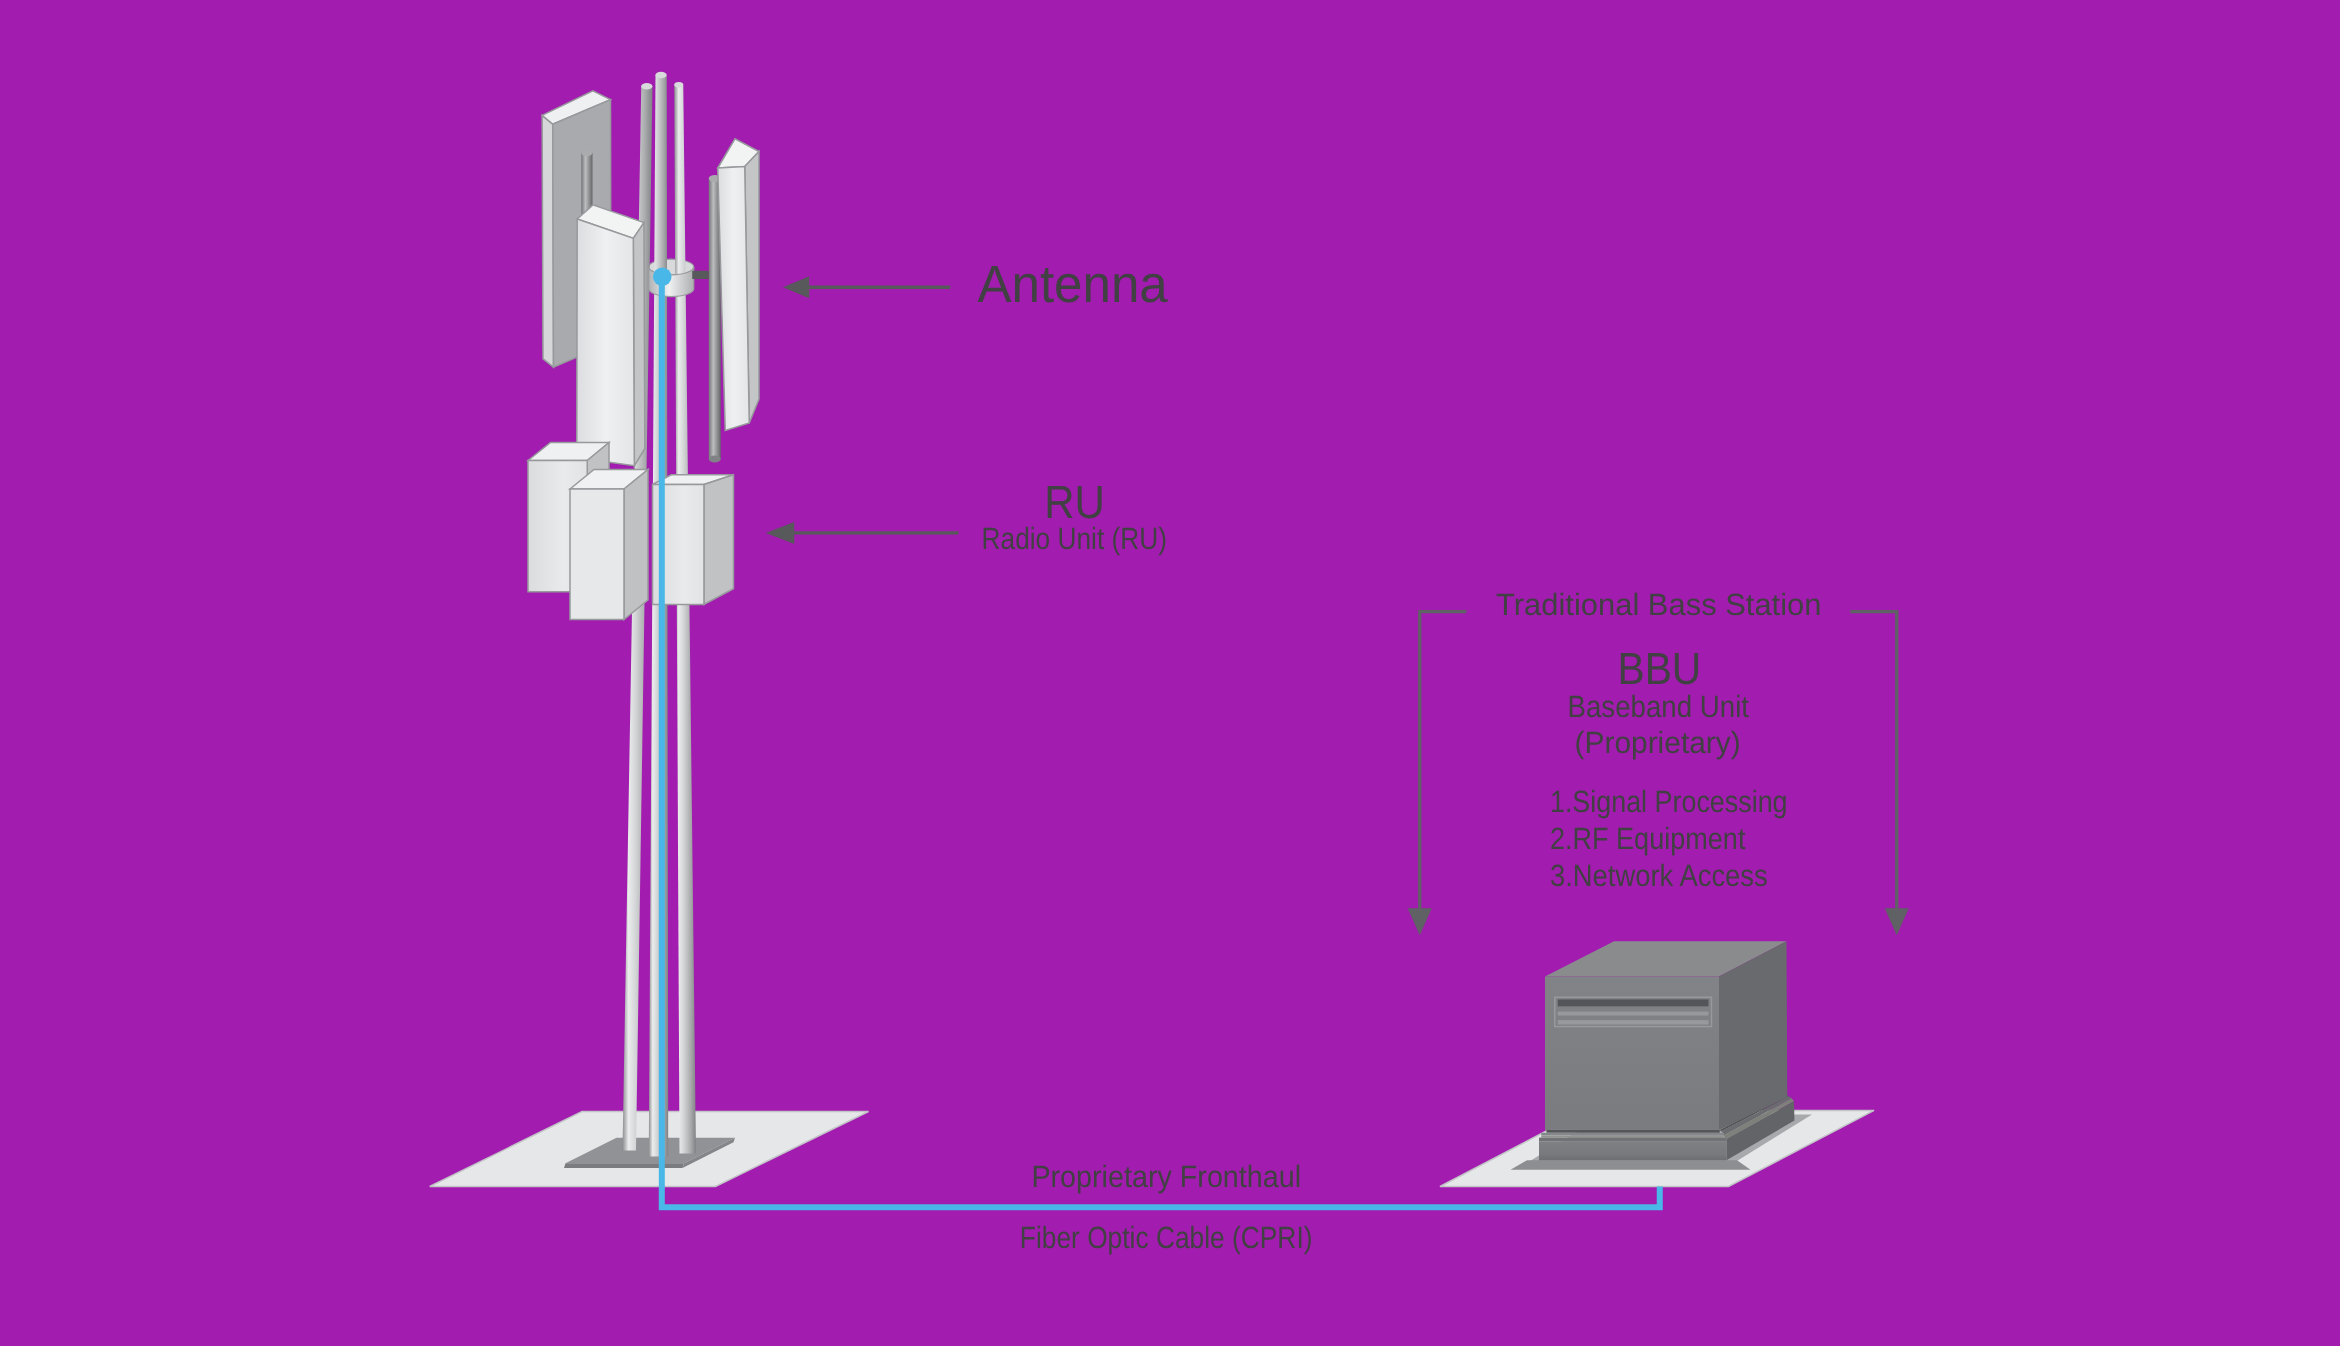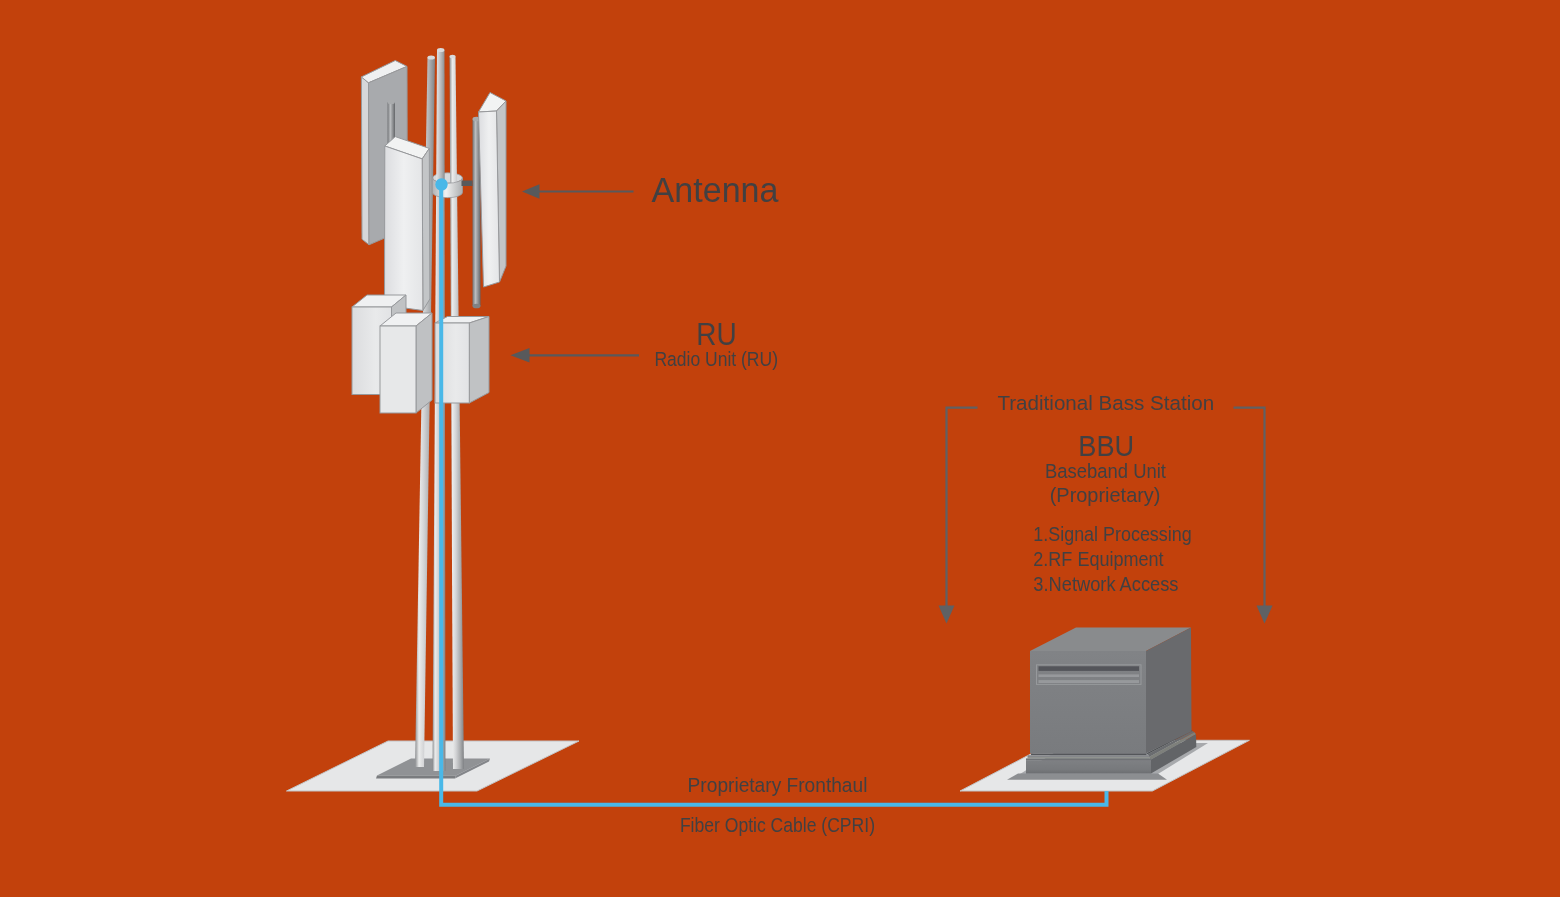--- a/index.html
+++ b/index.html
@@ -1,20 +1,20 @@
 <!DOCTYPE html>
 <html><head>
 <meta charset="utf-8">
 <style>
   html, body { margin: 0; padding: 0; background: #ffffff; -webkit-font-smoothing: antialiased; }
   .stage {
     position: relative;
     width: 1560px;
     height: 897px;
-    background: #c2410c;
+    background: #a21caf;
     overflow: hidden;
     font-family: "Liberation Sans", sans-serif;
   }
   svg { display: block; }
   .lbl { fill: #414042; font-family: "Liberation Sans", sans-serif; }
   .lbl-big { font-size: 35px; }
   .lbl-ru { font-size: 31px; }
   .lbl-bbu { font-size: 30px; }
   .lbl-body { font-size: 20.5px; }
   .arrow-line { stroke: #58595b; stroke-width: 2.2; fill: none; }

